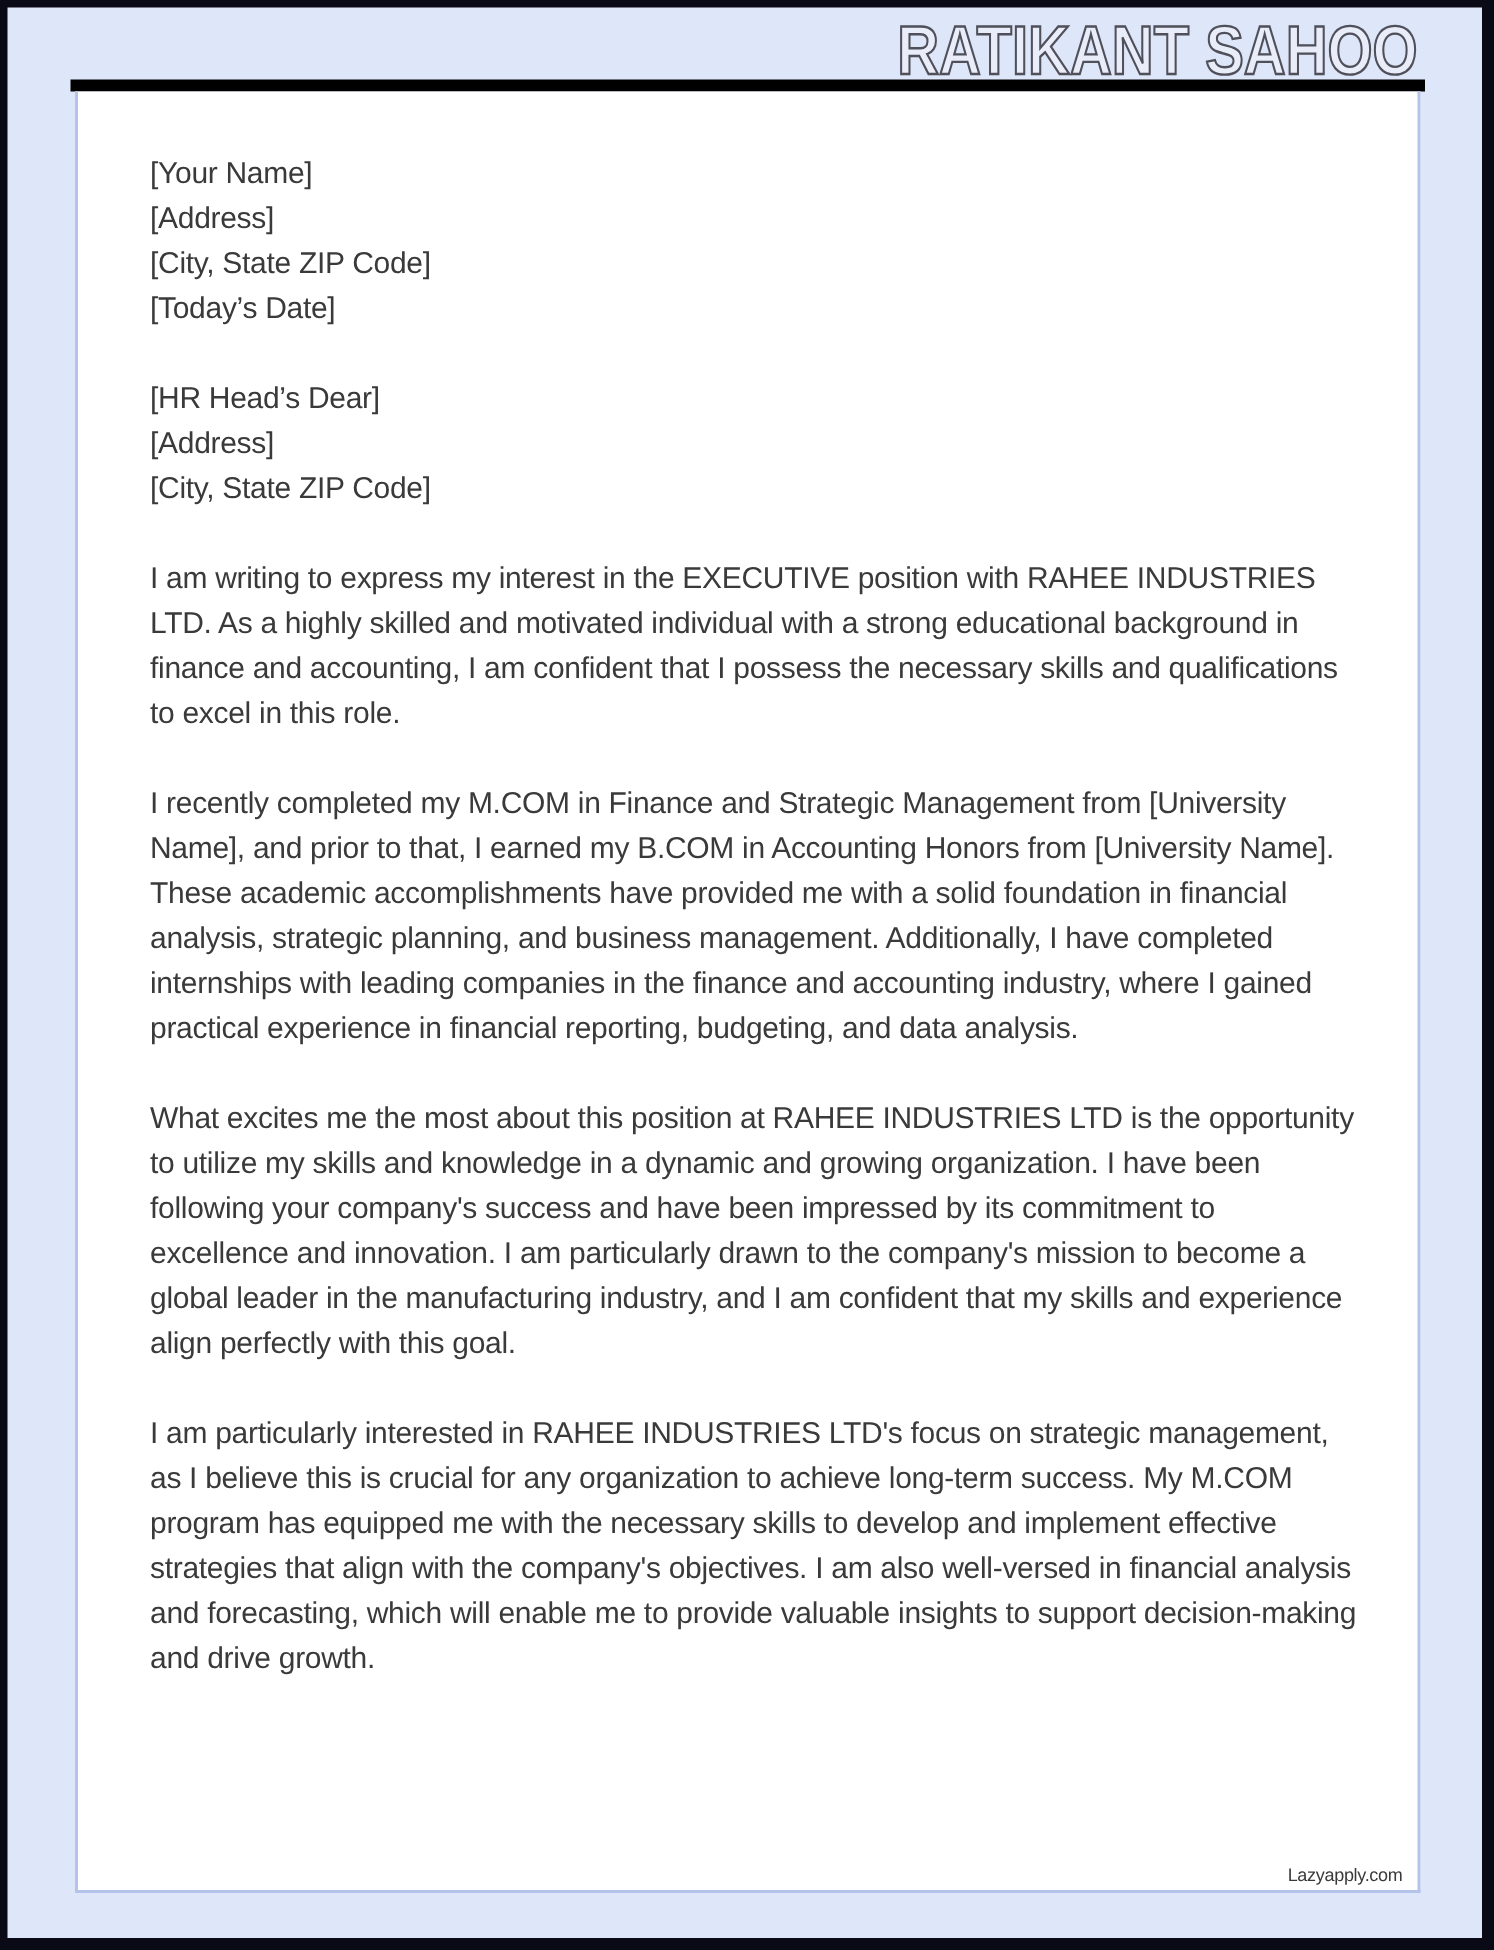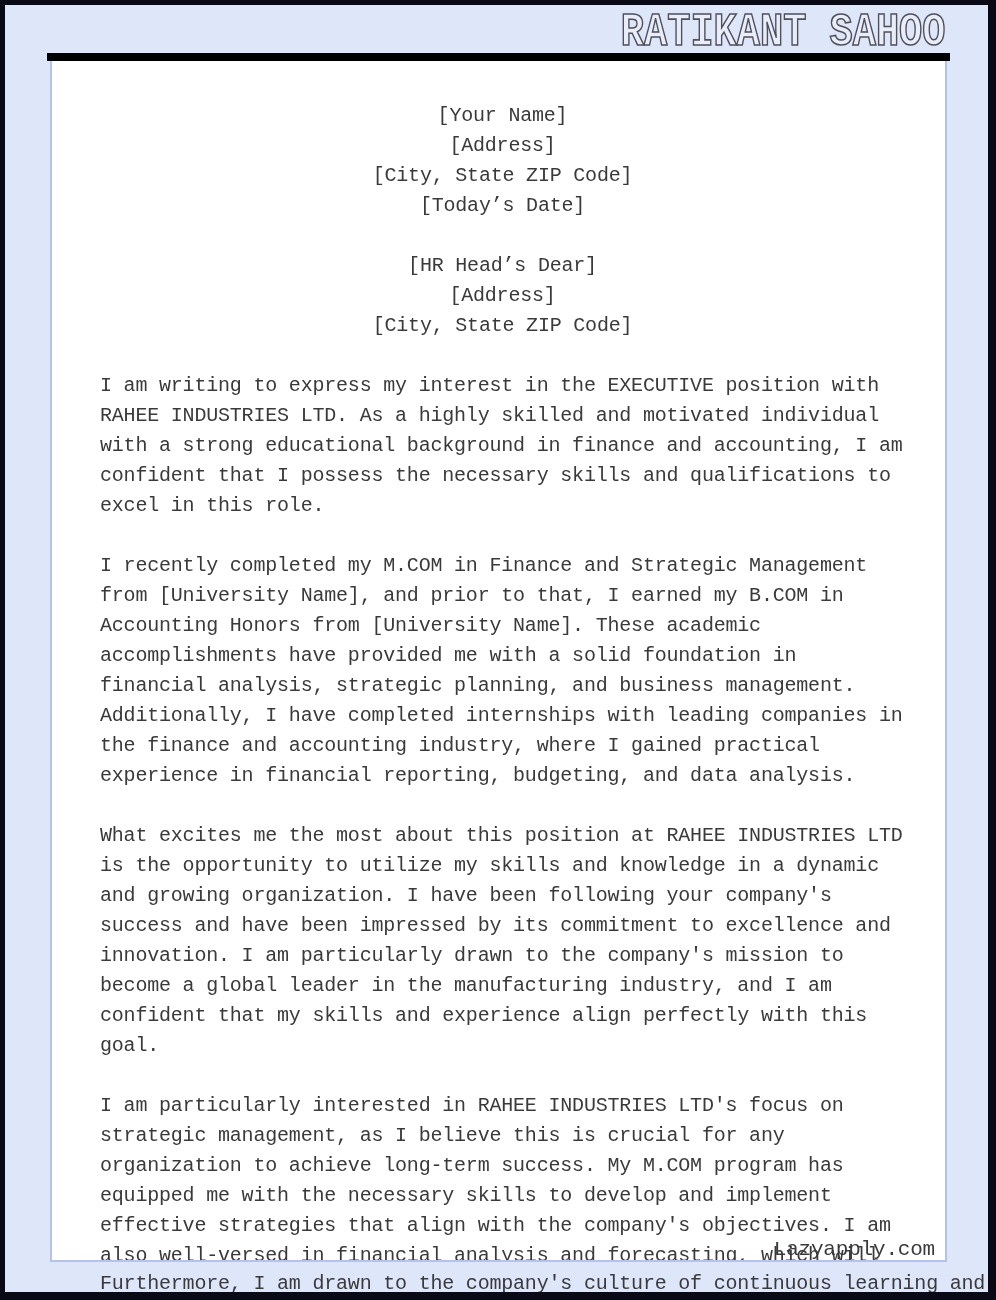--- a/index.html
+++ b/index.html
@@ -7,21 +7,21 @@
 
   .frame {
     position: relative;
     width: 996px;
     height: 1300px;
     background: #dee6fa;
     border-style: solid;
     border-color: #0a0a16;
     border-width: 5px 8px 8px 5px;
     overflow: hidden;
-    font-family: Liberation Mono, monospace;
+    font-family: Liberation Sans, sans-serif;
   }
 
   .header-name {
     position: absolute;
     top: 2px;
     right: 43px;
     font-size: 46px;
     font-weight: bold;
     line-height: 52px;
     letter-spacing: 0px;
@@ -57,28 +57,28 @@
 
   .letter-text {
     width: 805px;
     font-size: 20px;
     line-height: 30px;
     letter-spacing: -0.2px;
     color: #3a3a3a;
   }
 
   .block { margin-bottom: 30px; }
-  .block div { line-height: 30px; text-align: center; }
+  .block div { line-height: 30px; }
   .letter-text p { margin-bottom: 30px; }
 
   .watermark {
     position: absolute;
     right: 10px;
     bottom: 1px;
-    font-size: 21px;
+    font-size: 12px;
     line-height: 18px;
     color: #3a3a3a;
     letter-spacing: -0.2px;
   }
 
   .overflow-line {
     position: absolute;
     left: 95px;
     top: 1264px;
     width: 830px;
@@ -118,15 +118,14 @@
       <p>I am writing to express my interest in the EXECUTIVE position with RAHEE INDUSTRIES LTD. As a highly skilled and motivated individual with a strong educational background in finance and accounting, I am confident that I possess the necessary skills and qualifications to excel in this role.</p>
       <p>I recently completed my M.COM in Finance and Strategic Management from [University Name], and prior to that, I earned my B.COM in Accounting Honors from [University Name]. These academic accomplishments have provided me with a solid foundation in financial analysis, strategic planning, and business management. Additionally, I have completed internships with leading companies in the finance and accounting industry, where I gained practical experience in financial reporting, budgeting, and data analysis.</p>
       <p>What excites me the most about this position at RAHEE INDUSTRIES LTD is the opportunity to utilize my skills and knowledge in a dynamic and growing organization. I have been following your company's success and have been impressed by its commitment to excellence and innovation. I am particularly drawn to the company's mission to become a global leader in the manufacturing industry, and I am confident that my skills and experience align perfectly with this goal.</p>
       <p>I am particularly interested in RAHEE INDUSTRIES LTD's focus on strategic management, as I believe this is crucial for any organization to achieve long-term success. My M.COM program has equipped me with the necessary skills to develop and implement effective strategies that align with the company's objectives. I am also well-versed in financial analysis and forecasting, which will enable me to provide valuable insights to support decision-making and drive growth.</p>
 
     </div>
 
     <div class="watermark">Lazyapply.com</div>
   </div>
 
-  <p class="overflow-line">Furthermore, I am drawn to the company's culture of continuous learning and</p>
 
 </div>
 
 </body></html>

